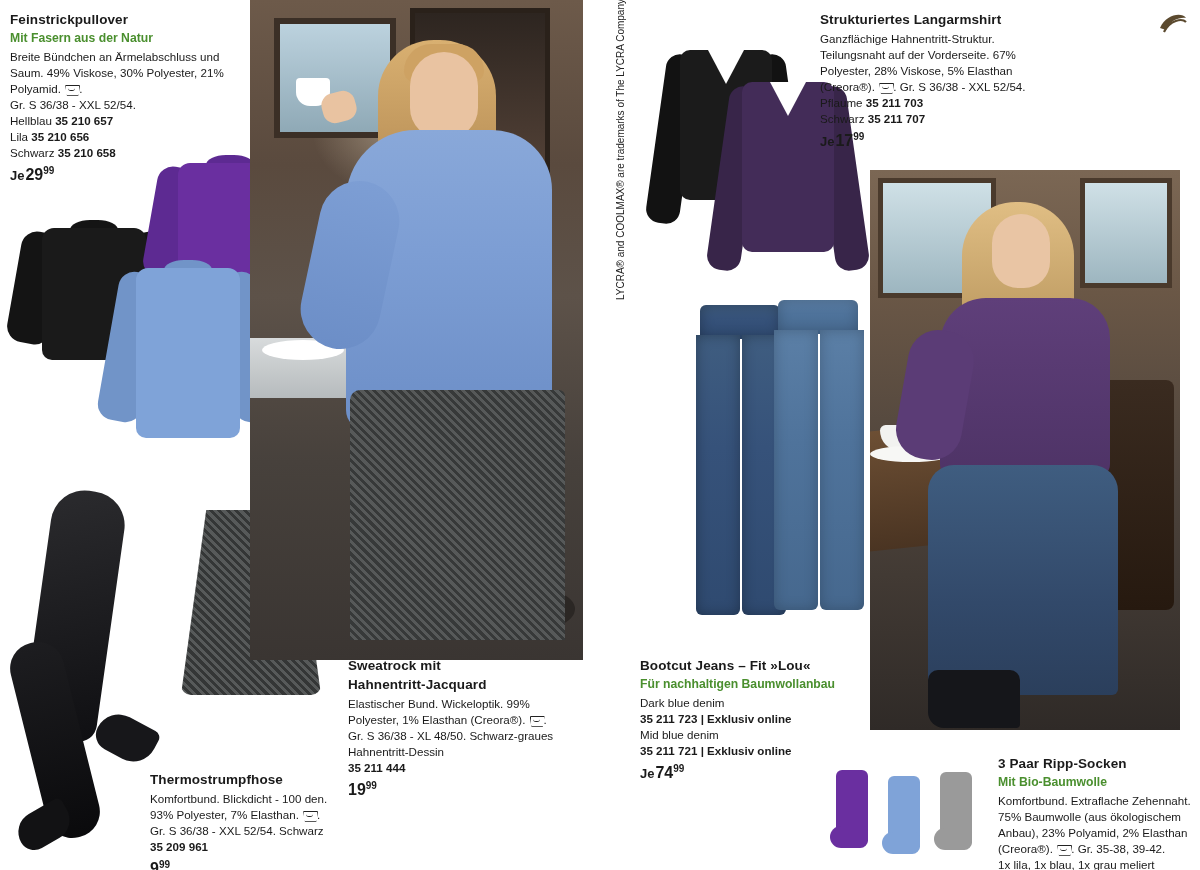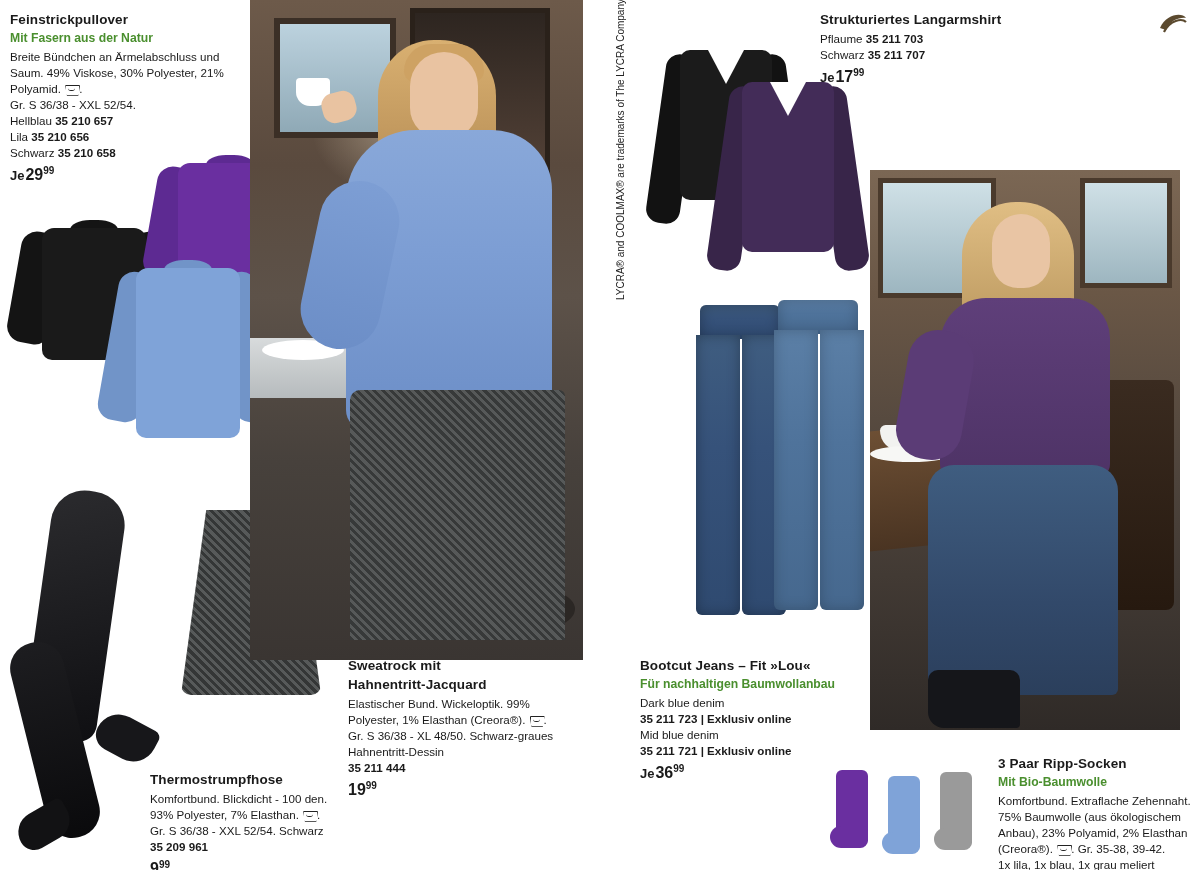--- a/index.html
+++ b/index.html
@@ -442,25 +442,26 @@
     <div class="legR denim-mid"></div>
   </div>
 
   <div class="block" style="left:640px; top:658px; width:205px;">
     <p class="title">Bootcut Jeans – Fit »Lou«</p>
     <p class="green">Für nachhaltigen Baumwollanbau</p>
     <p class="desc">Dark blue denim</p>
     <p class="desc"><b>35 211 723</b> <b>| Exklusiv online</b></p>
     <p class="desc">Mid blue denim</p>
     <p class="desc"><b>35 211 721</b> <b>| Exklusiv online</b></p>
-    <p class="price"><span class="pre">Je</span><span>36</span><span class="sup">99</span></p>
+    <p class="price"><span class="pre">Je</span><span>74</span><span class="sup">99</span></p>
   </div>
 
   <div class="block" style="left:820px; top:12px; width:230px;">
     <p class="title">Strukturiertes Langarmshirt</p>
+    <p class="desc"><span>Ganzflächige Hahnentritt-Struktur. Teilungsnaht auf der Vorderseite. 67% Polyester, 28% Viskose, 5% Elasthan (Creora®).</span> <span class="wash"></span>. <span>Gr. S 36/38 - XXL 52/54.</span></p>
     <p class="desc"><span>Pflaume</span> <b>35 211 703</b></p>
     <p class="desc"><span>Schwarz</span> <b>35 211 707</b></p>
     <p class="price"><span class="pre">Je</span><span>17</span><span class="sup">99</span></p>
   </div>
 
   <div class="photo" id="cafe-photo-2">
     <div class="win"></div>
     <div class="win-b"></div>
     <div class="chair"></div>
     <div class="tbl"></div>

